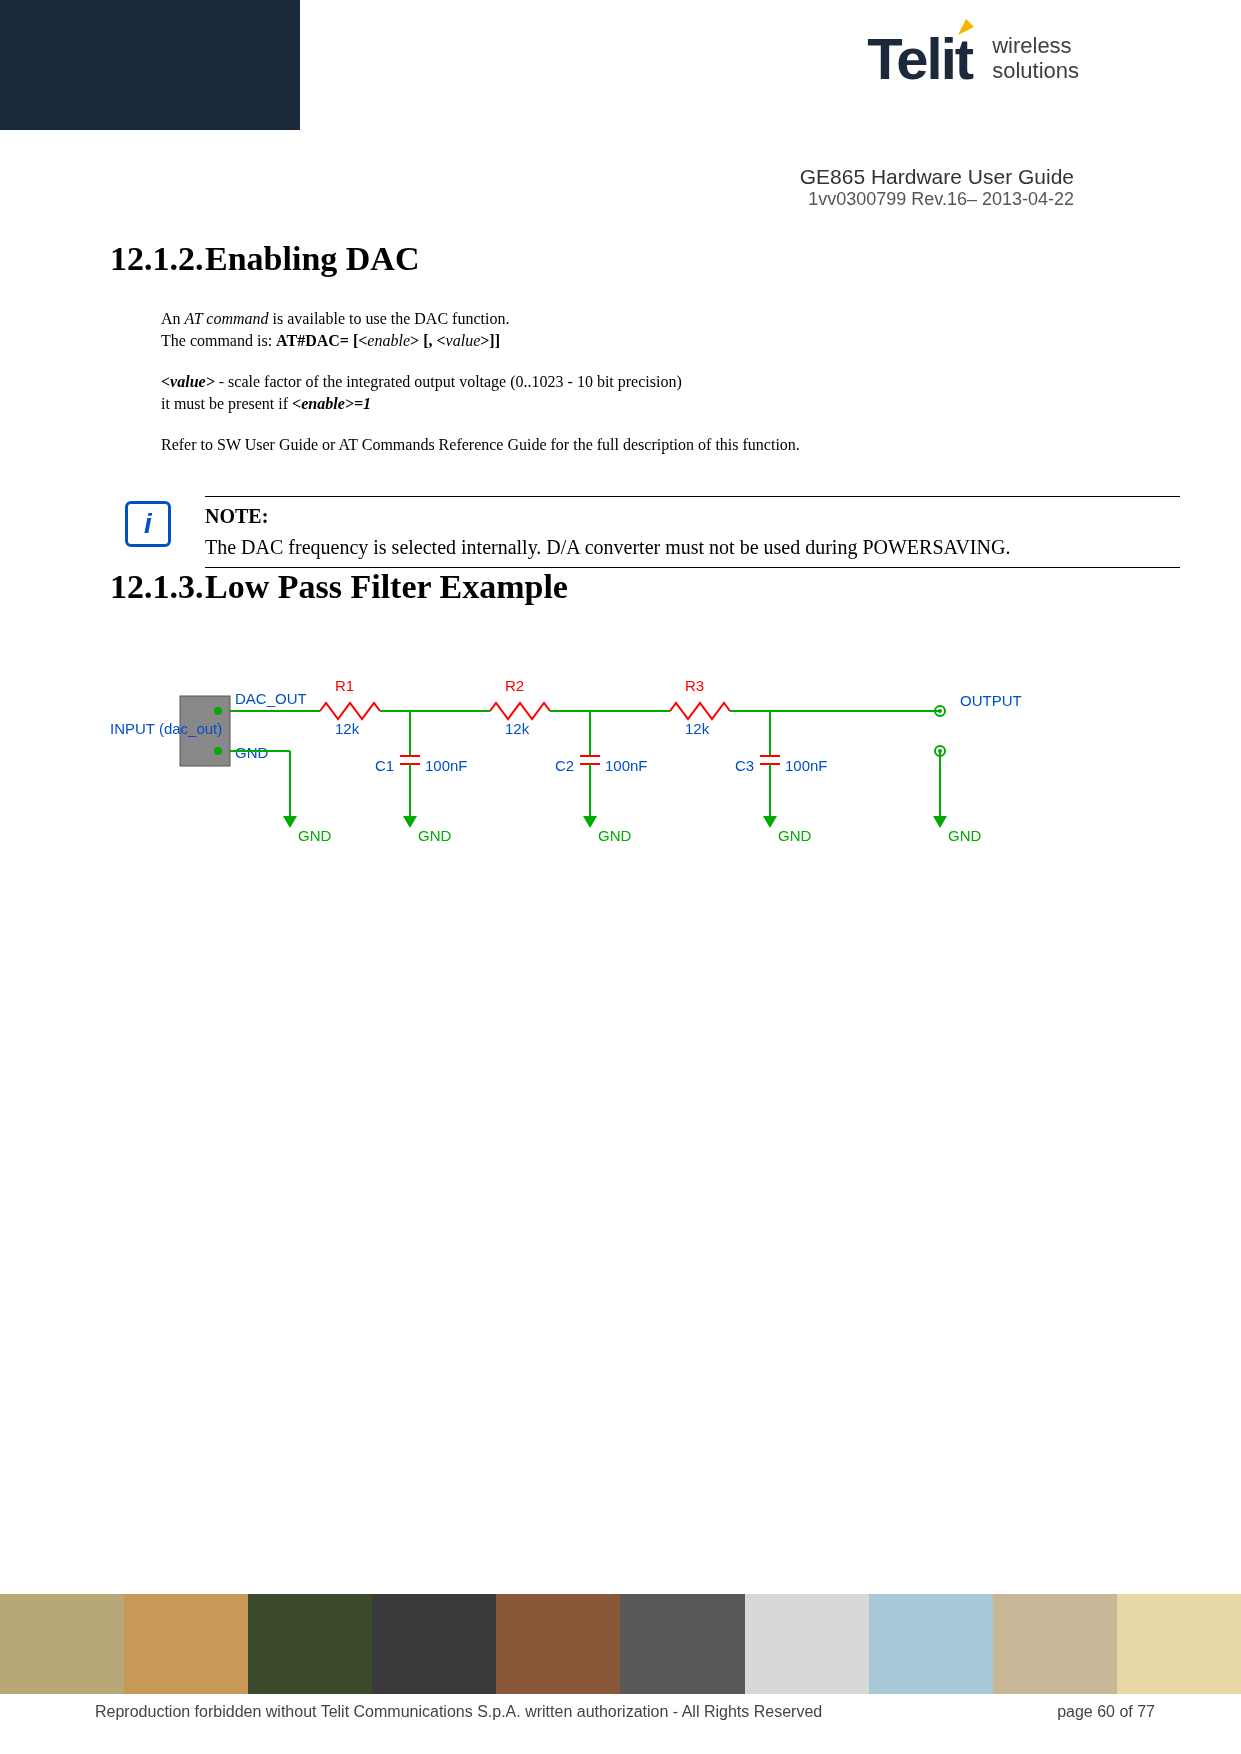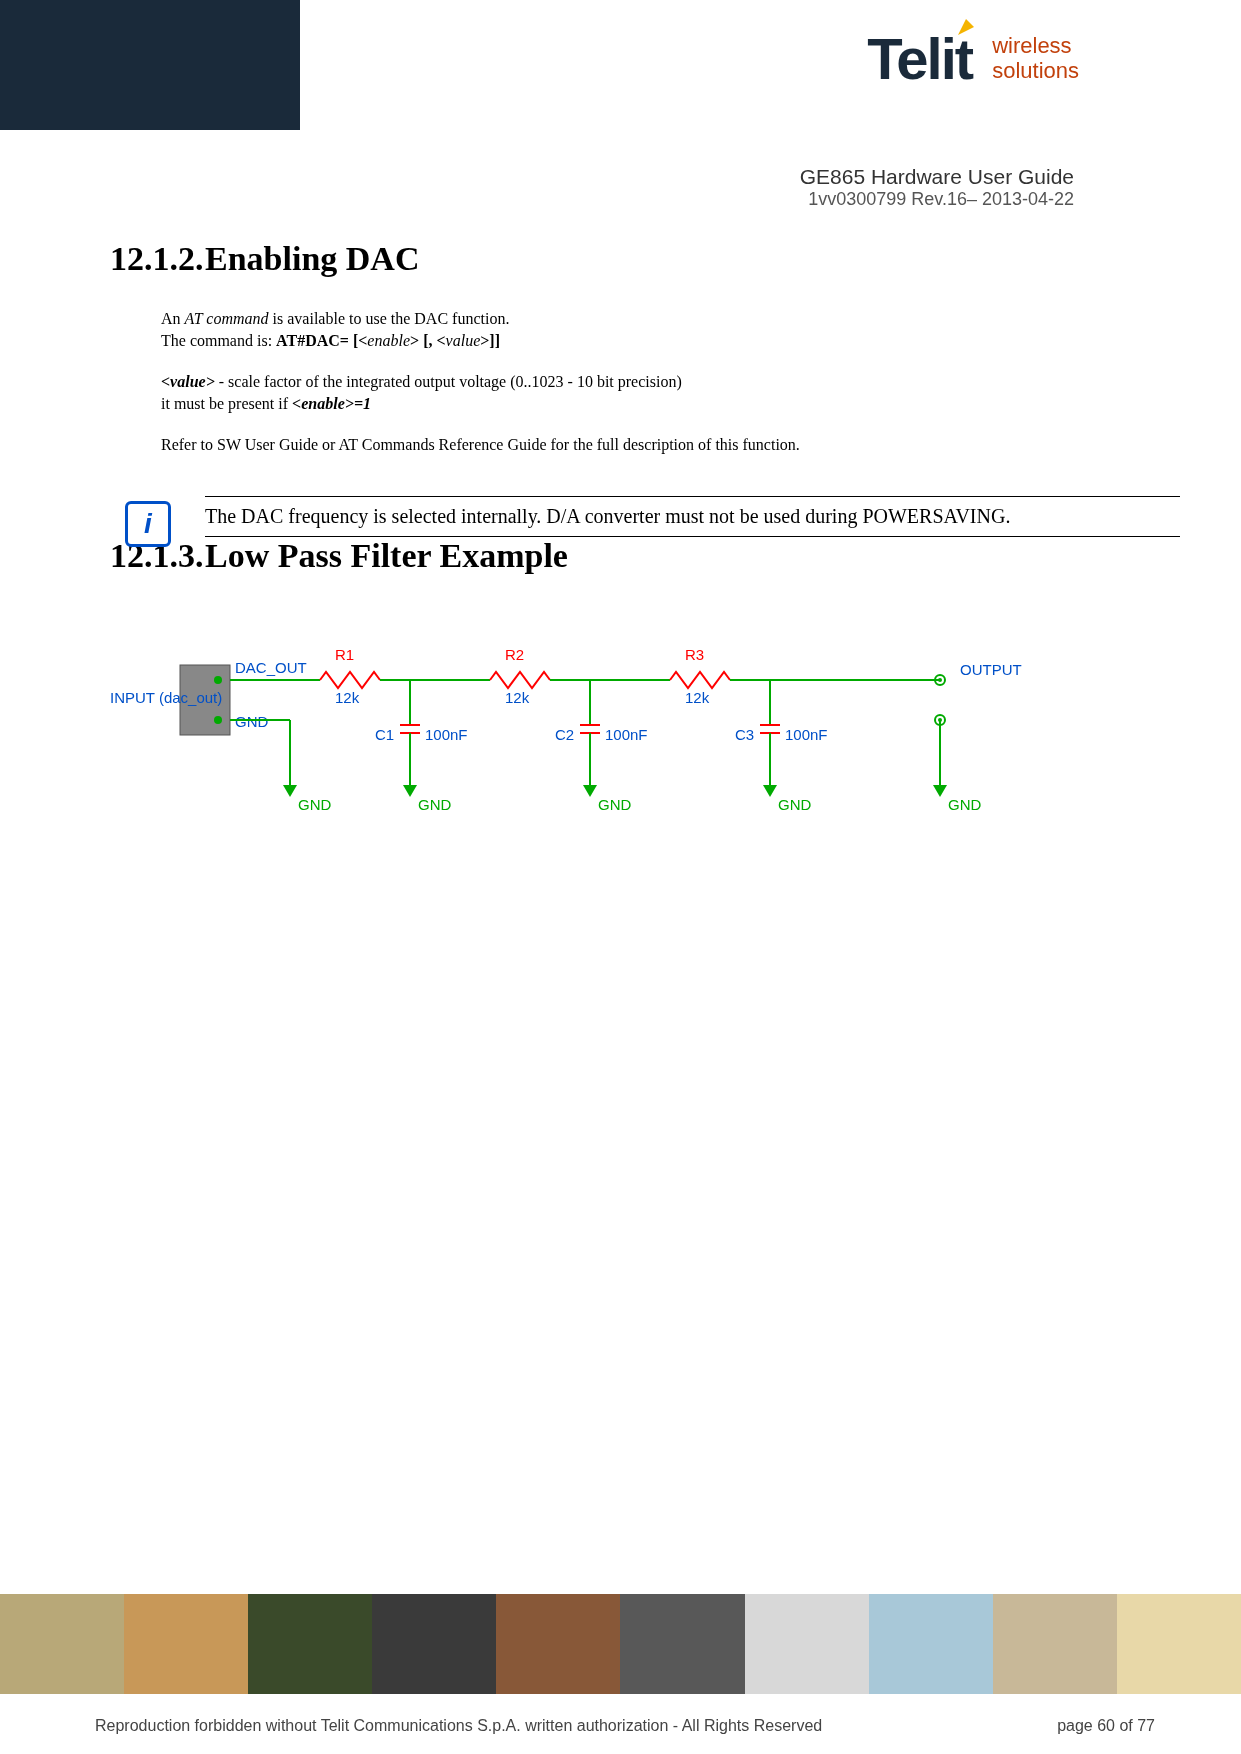--- a/index.html
+++ b/index.html
@@ -1,21 +1,21 @@
 <!DOCTYPE html>
 <html><head>
 <meta charset="utf-8">
 <style>
   body { margin:0; font-family:'Times New Roman',serif; color:#000; background:#fff; width:1241px; }
   .page { position:relative; width:1139px; height:1754px; }
   .topbar { position:absolute; left:0; top:0; width:300px; height:130px; background:#1a2a3a; }
   .logo-area { position:absolute; right:60px; top:25px; display:flex; align-items:center; gap:20px; }
   .logo-text { font-family:Arial,sans-serif; font-weight:bold; font-size:58px; color:#1a2a3a; letter-spacing:-2px; position:relative; }
   .logo-accent { position:absolute; top:-8px; right:-4px; width:20px; height:20px; }
-  .tagline { font-family:Arial,sans-serif; color:#c2410c; font-size:22px; line-height:1.1; }
+  .tagline { font-family:Arial,sans-serif; color:#404040; font-size:22px; line-height:1.1; }
   .doc-title { position:absolute; right:65px; top:165px; text-align:right; font-family:Arial,sans-serif; }
   .doc-title-line1 { font-size:21px; color:#333; }
   .doc-title-line2 { font-size:18px; color:#555; }
   .content { position:absolute; left:110px; top:240px; width:1070px; }
   .heading { font-size:34px; font-weight:bold; font-family:'Times New Roman',serif; margin-bottom:30px; }
   .hnum { display:inline-block; width:95px; vertical-align:top; }
   .body-text { margin-left:51px; font-size:16px; line-height:1.35; }
   .body-text p { margin:0 0 20px 0; }
   .note-block { margin-top:40px; margin-left:95px; position:relative; }
   .note-rule { border-top:1px solid #000; margin-bottom:8px; }
@@ -23,21 +23,21 @@
   .note-icon-inner { color:#0050c8; font-weight:bold; font-size:28px; font-family:Arial; font-style:italic; }
   .note-label { font-weight:bold; font-size:20px; }
   .note-text { font-size:20px; margin-top:8px; }
   .note-rule2 { border-top:1px solid #000; margin-top:8px; }
   .diagram { position:relative; margin-left:0; margin-top:50px; height:260px; font-family:Arial,sans-serif; font-size:15px; }
   .wire-green { stroke:#0a0; stroke-width:2; fill:none; }
   .label-blue { fill:#0050c8; font-size:15px; }
   .label-green { fill:#0a0; font-size:15px; }
   .footer-strip { position:absolute; left:0; bottom:60px; width:1241px; height:100px; display:flex; }
   .footer-strip div { flex:1; }
-  .footer-text { position:absolute; left:95px; bottom:19px; width:1060px; font-family:Arial,sans-serif; font-size:16px; color:#444; display:flex; justify-content:space-between; }
+  .footer-text { position:absolute; left:95px; bottom:33px; width:1060px; font-family:Arial,sans-serif; font-size:16px; color:#444; display:flex; justify-content:space-between; }
 </style>
 </head>
 <body>
 
 <div class="page">
 
   <div class="topbar"></div>
 
   <div class="logo-area">
     <div class="logo-text">
@@ -73,20 +73,21 @@
         <span>it must be present if </span><b><i>&lt;enable&gt;=1</i></b>
       </p>
       <p style="text-align:justify;">Refer to SW User Guide or AT Commands Reference Guide for the full description of this function.</p>
     </div>
 
     <div class="note-block">
       <div class="note-rule"></div>
       <div class="note-icon">
           <span class="note-icon-inner">i</span>
         </div>
+      <div class="note-label">NOTE:</div>
       <div class="note-text">The DAC frequency is selected internally. D/A converter must not be used during POWERSAVING.</div>
       <div class="note-rule2"></div>
     </div>
 
     <div class="heading" style="font-family:Liberation Serif, serif;">
       <span class="hnum">12.1.3.</span><span>Low Pass Filter Example</span>
     </div>
 
     <div class="diagram">
       <svg width="1000" height="260">

